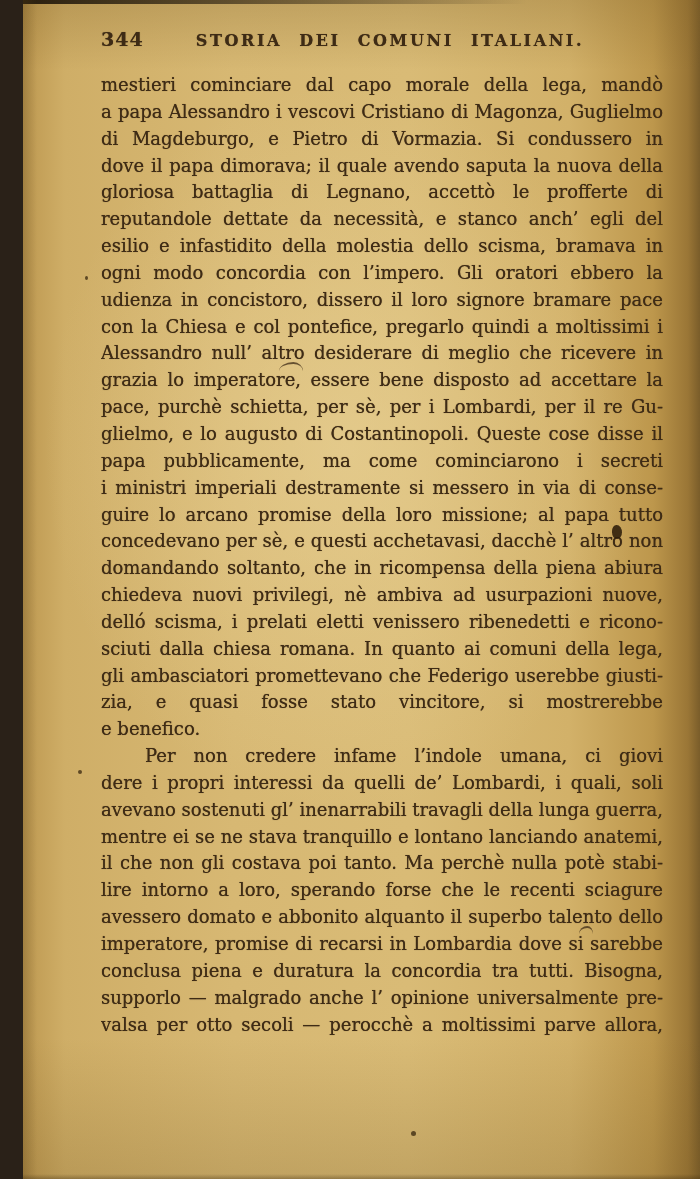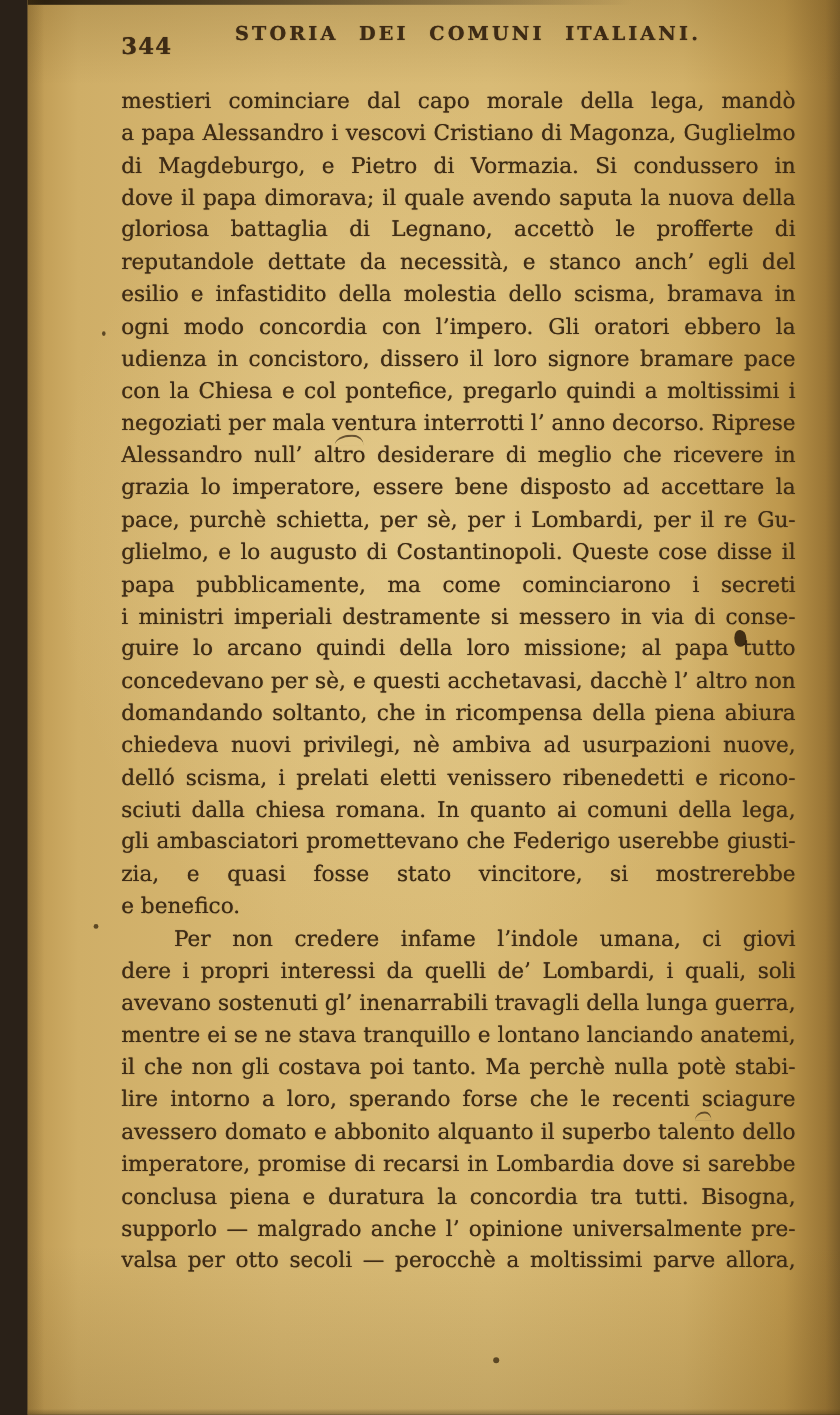--- a/index.html
+++ b/index.html
@@ -27,21 +27,21 @@
   .edge-bottom{
     position:absolute;left:0;bottom:0;width:100%;height:5px;
     background:linear-gradient(0deg, rgba(60,42,14,.35), rgba(60,42,14,0));
   }
 
   .pagenum{
     position:absolute;left:78px;top:28px;
     font-size:19px;letter-spacing:1px;font-weight:bold;
   }
   .running-head{
-    position:absolute;left:78px;top:18px;width:562px;
+    position:absolute;left:78px;top:31px;width:562px;
     text-align:center;transform:translateX(8px);
     font-size:16px;font-weight:bold;
     letter-spacing:2.6px;word-spacing:9px;
     white-space:nowrap;
   }
 
   .text-block{
     position:absolute;left:78px;top:72px;width:562px;
     font-size:18px;
   }
@@ -80,28 +80,27 @@
       <div class="line">mestieri cominciare dal capo morale della lega, mandò oratori</div>
       <div class="line">a papa Alessandro i vescovi Cristiano di Magonza, Guglielmo</div>
       <div class="line">di Magdeburgo, e Pietro di Vormazia. Si condussero in Anagni</div>
       <div class="line">dove il papa dimorava; il quale avendo saputa la nuova della</div>
       <div class="line">gloriosa battaglia di Legnano, accettò le profferte di Federigo,</div>
       <div class="line">reputandole dettate da necessità, e stanco anch’ egli del lungo</div>
       <div class="line">esilio e infastidito della molestia dello scisma, bramava in</div>
       <div class="line">ogni modo concordia con l’impero. Gli oratori ebbero la prima</div>
       <div class="line">udienza in concistoro, dissero il loro signore bramare pace</div>
       <div class="line">con la Chiesa e col pontefice, pregarlo quindi a moltissimi i</div>
-      <div class="line">negoziati per mala ventura interrotti l’ anno decorso. Riprese</div>
       <div class="line">Alessandro null’ altro desiderare di meglio che ricevere in</div>
       <div class="line">grazia lo imperatore, essere bene disposto ad accettare la</div>
       <div class="line">pace, purchè schietta, per sè, per i Lombardi, per il re Gu-</div>
       <div class="line">glielmo, e lo augusto di Costantinopoli. Queste cose disse il</div>
       <div class="line">papa pubblicamente, ma come cominciarono i secreti colloqui,</div>
       <div class="line">i ministri imperiali destramente si messero in via di conse-</div>
-      <div class="line">guire lo arcano quindi della loro missione; al papa tutto</div>
+      <div class="line">guire lo arcano promise della loro missione; al papa tutto</div>
       <div class="line">concedevano per sè, e questi acchetavasi, dacchè l’ altro non</div>
       <div class="line">domandando soltanto, che in ricompensa della piena abiura</div>
       <div class="line">chiedeva nuovi privilegi, nè ambiva ad usurpazioni nuove,</div>
       <div class="line">delló scisma, i prelati eletti venissero ribenedetti e ricono-</div>
       <div class="line">sciuti dalla chiesa romana. In quanto ai comuni della lega,</div>
       <div class="line">gli ambasciatori promettevano che Federigo userebbe giusti-</div>
       <div class="line">zia, e quasi fosse stato vincitore, si mostrerebbe misericordioso</div>
       <div class="line line-last">e benefico.</div>
       <div class="line line-indent">Per non credere infame l’indole umana, ci giovi supporre</div>
       <div class="line">dere i propri interessi da quelli de’ Lombardi, i quali, soli</div>

